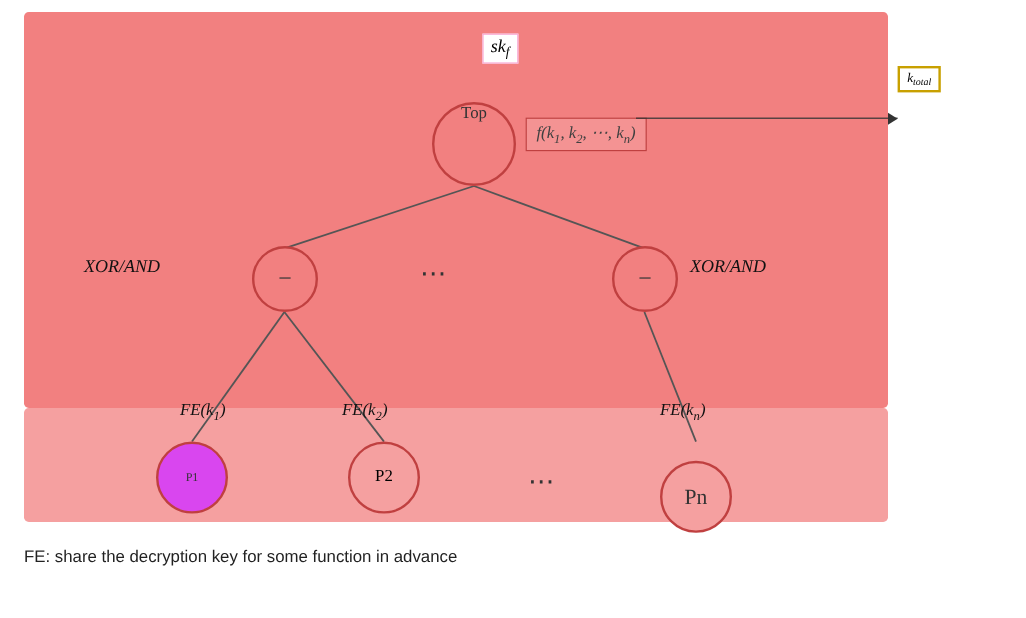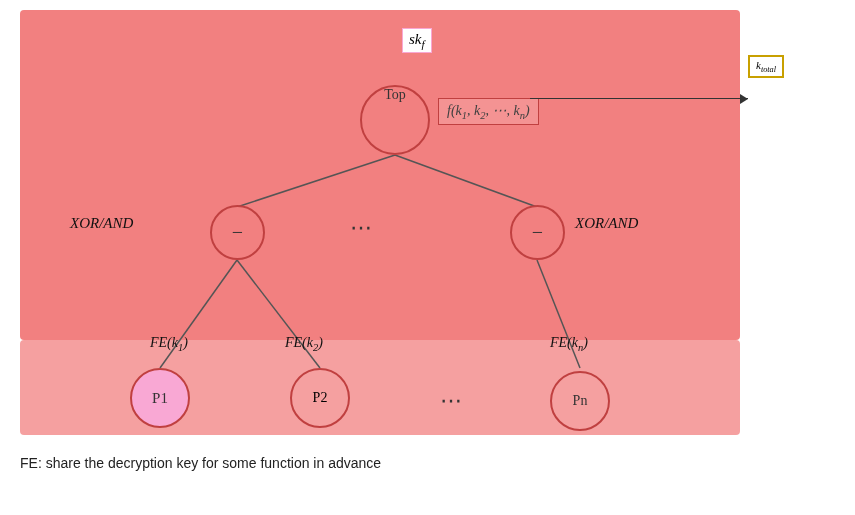--- a/index.html
+++ b/index.html
@@ -219,25 +219,25 @@
 
     
     .circle-p1 {
       position: absolute;
       top: 358px;
       left: 110px;
       width: 60px;
       height: 60px;
       border-radius: 50%;
       border: 2px solid #c04040;
-      background: #f9a8d4;
-      display: flex;
-      align-items: center;
-      justify-content: center;
-      font-size: 15px;
+      background: #d946ef;
+      display: flex;
+      align-items: center;
+      justify-content: center;
+      font-size: 10px;
       color: #333;
     }
     .circle-p2 {
       position: absolute;
       top: 358px;
       left: 270px;
       width: 60px;
       height: 60px;
       border-radius: 50%;
       border: 2px solid #c04040;
@@ -251,31 +251,31 @@
     .dots-bottom {
       position: absolute;
       top: 378px;
       left: 420px;
       font-size: 22px;
       color: #333;
       letter-spacing: 4px;
     }
     .circle-pn {
       position: absolute;
-      top: 361px;
+      top: 374px;
       left: 530px;
       width: 60px;
       height: 60px;
       border-radius: 50%;
       border: 2px solid #c04040;
       background: #f5a0a0;
       display: flex;
       align-items: center;
       justify-content: center;
-      font-size: 14px;
+      font-size: 18px;
       color: #333;
     }
 
     
     .caption {
       position: absolute;
       top: 455px;
       left: 20px;
       font-size: 14px;
       color: #222;

